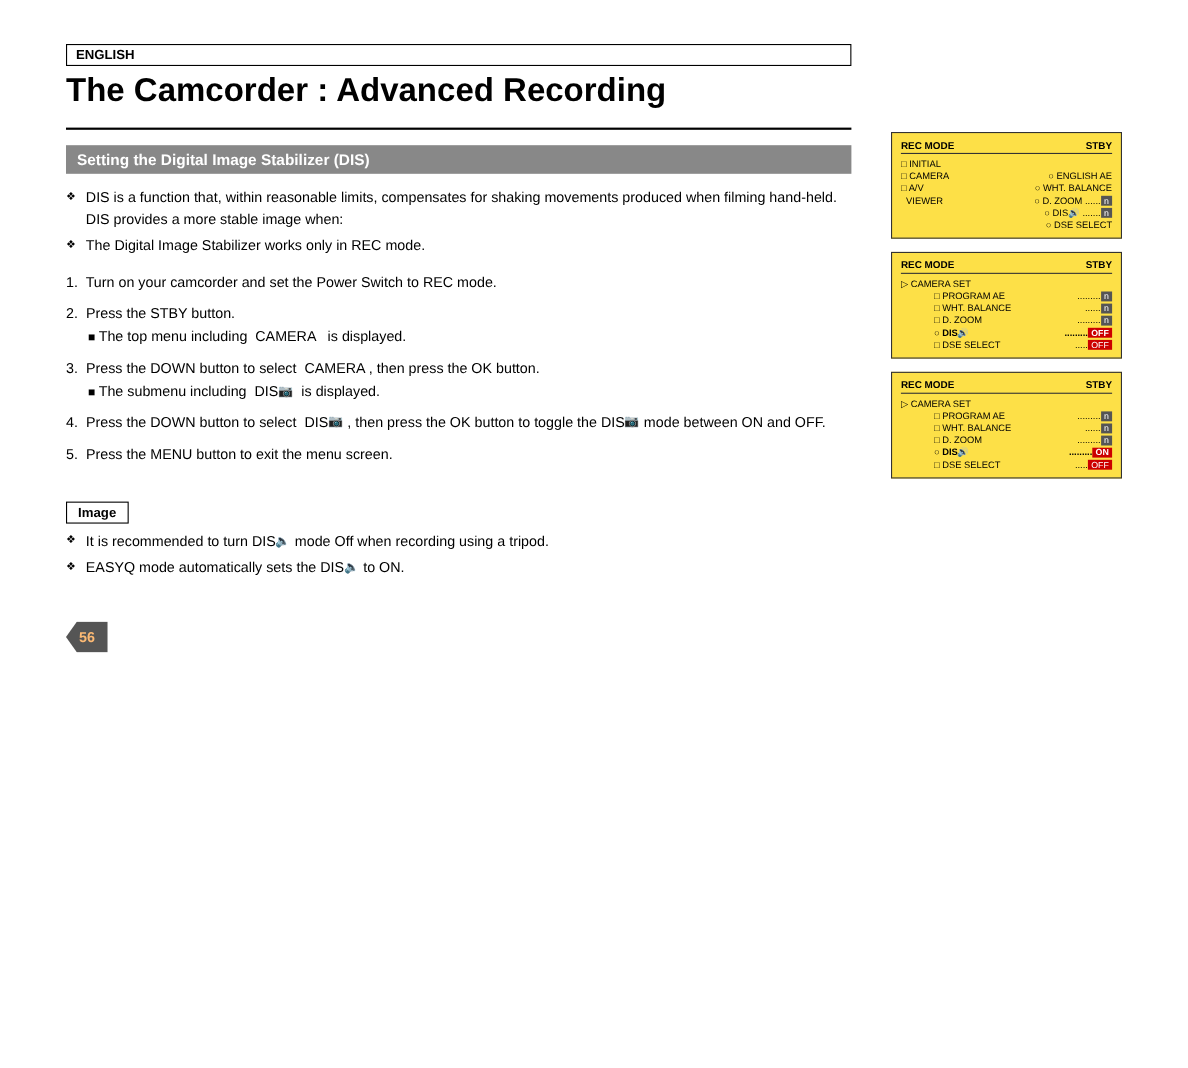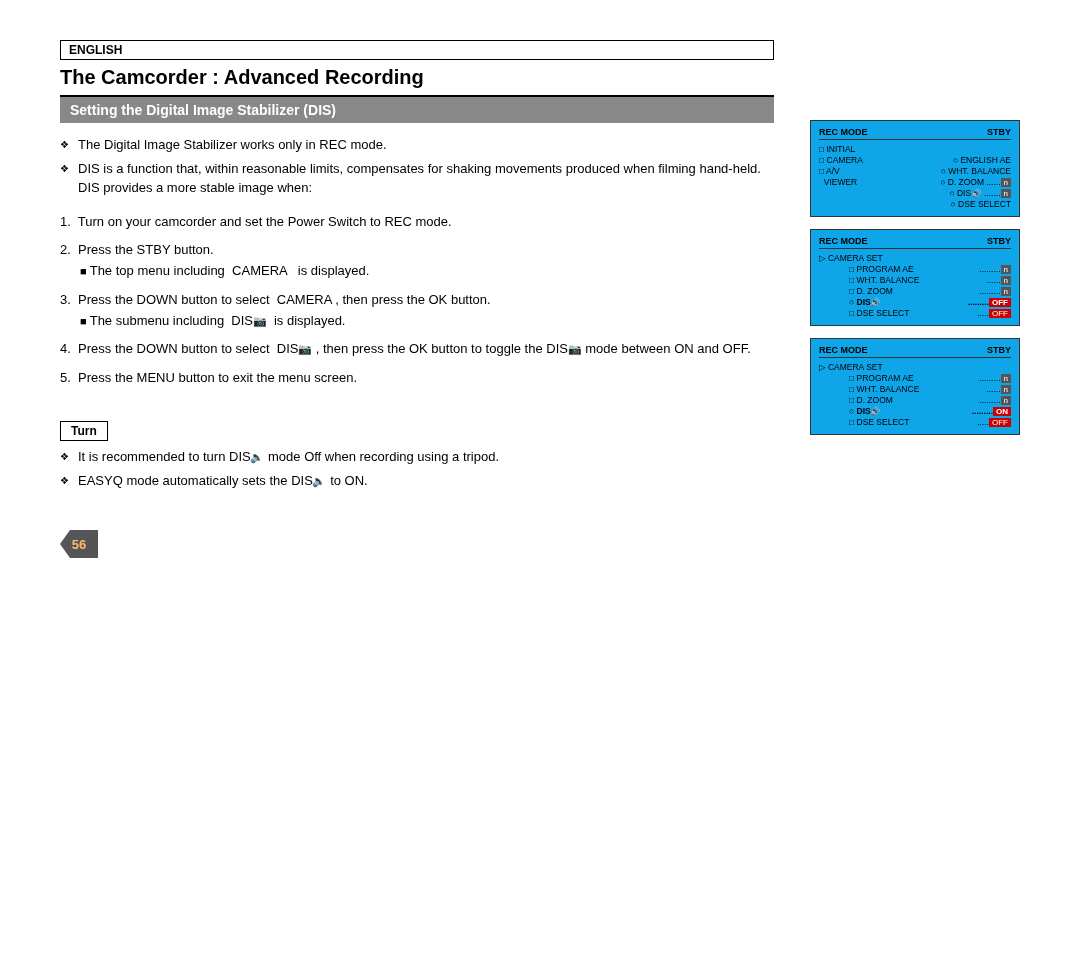--- a/index.html
+++ b/index.html
@@ -38,24 +38,25 @@
       border: 1.5px solid #000;
       padding: 2px 8px;
       font-size: 12px;
       font-weight: bold;
       display: inline-block;
       margin-bottom: 6px;
     }
 
     
     .main-title {
-      font-size: 20px;
+      font-size: 30px;
       font-weight: bold;
       border-bottom: 2px solid #000;
-      padding-bottom: 6px;
+      padding-bottom: 16px;
+      margin-bottom: 14px;
     }
 
     
     .section-heading {
       background: #888;
       color: #fff;
       font-size: 14px;
       font-weight: bold;
       padding: 5px 10px;
       margin-bottom: 12px;
@@ -151,21 +152,21 @@
     
     .dis-icon {
       font-size: 11px;
       vertical-align: middle;
     }
 
     
     .menu-mockup {
       border: 1.5px solid #333;
       padding: 6px 8px;
-      background: #0ea5e9;
+      background: #fde047;
       font-size: 9px;
       font-family: Arial, sans-serif;
     }
     .menu-mockup .menu-header {
       display: flex;
       justify-content: space-between;
       font-weight: bold;
       font-size: 9px;
       border-bottom: 1px solid #333;
       margin-bottom: 4px;
@@ -190,22 +191,22 @@
 
 <div class="page">
   <div class="main-content">
 
     <span class="english-badge">ENGLISH</span>
     <div class="main-title">The Camcorder : Advanced Recording</div>
 
     <div class="section-heading">Setting the Digital Image Stabilizer (DIS)</div>
 
     <ul class="bullet-list">
+      <li>DIS is a function that, within reasonable limits, compensates for shaking movements produced when filming hand-held. DIS provides a more stable image when:</li>
       <li>The Digital Image Stabilizer works only in REC mode.</li>
-      <li>DIS is a function that, within reasonable limits, compensates for shaking movements produced when filming hand-held. DIS provides a more stable image when:</li>
     </ul>
 
 
     <ol class="steps">
       <li>
         <span>1.&nbsp; </span>
         <span>Turn on your camcorder and set the Power Switch to REC mode.</span>
       </li>
       <li>
         <span>2.&nbsp; </span>
@@ -221,21 +222,21 @@
         <span>4.&nbsp; </span>
         <span>Press the DOWN button to select &nbsp;DIS<span class="dis-icon">📷</span>&nbsp;, then press the OK button to toggle the DIS<span class="dis-icon">📷</span> mode between ON and OFF.</span>
       </li>
       <li>
         <span>5.&nbsp; </span>
         <span>Press the MENU button to exit the menu screen.</span>
       </li>
     </ol>
 
     <div class="notes-section">
-      <span class="notes-box">Turn</span>
+      <span class="notes-box">Image</span>
       <ul class="bullet-list">
         <li>It is recommended to turn DIS<span class="dis-icon">🔈</span> mode Off when recording using a tripod.</li>
         <li>EASYQ mode automatically sets the DIS<span class="dis-icon">🔈</span> to ON.</li>
       </ul>
     </div>
 
     <div class="page-num-badge">56</div>
   </div>
 
   <div class="right-panel">

